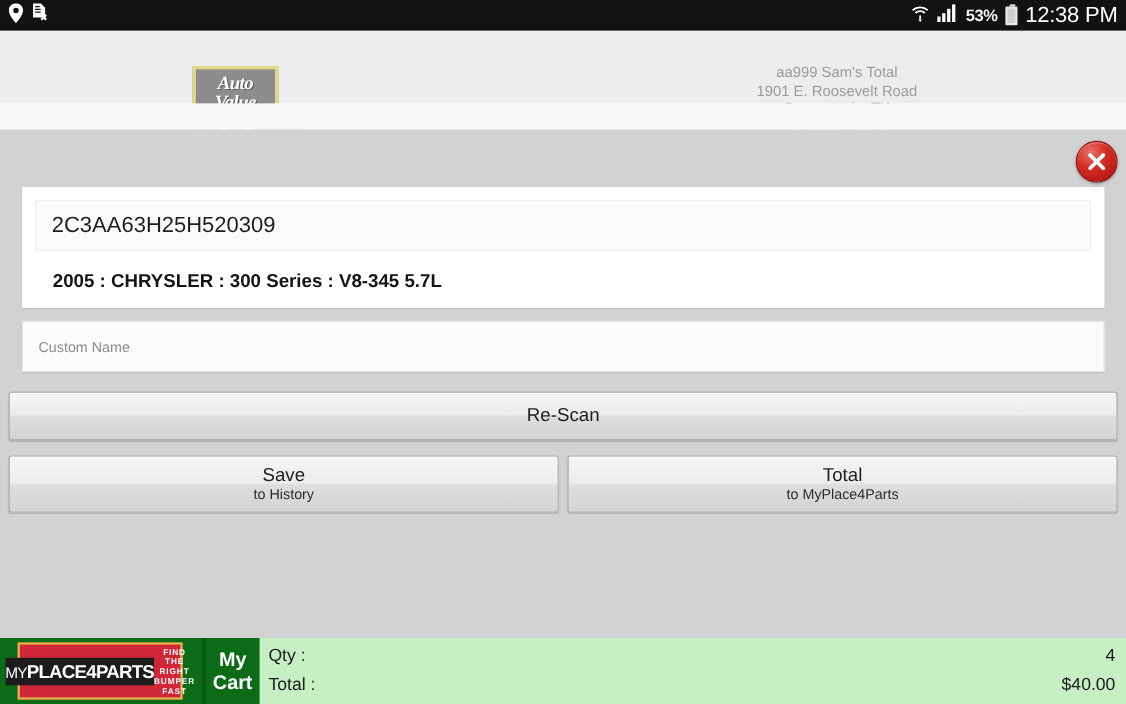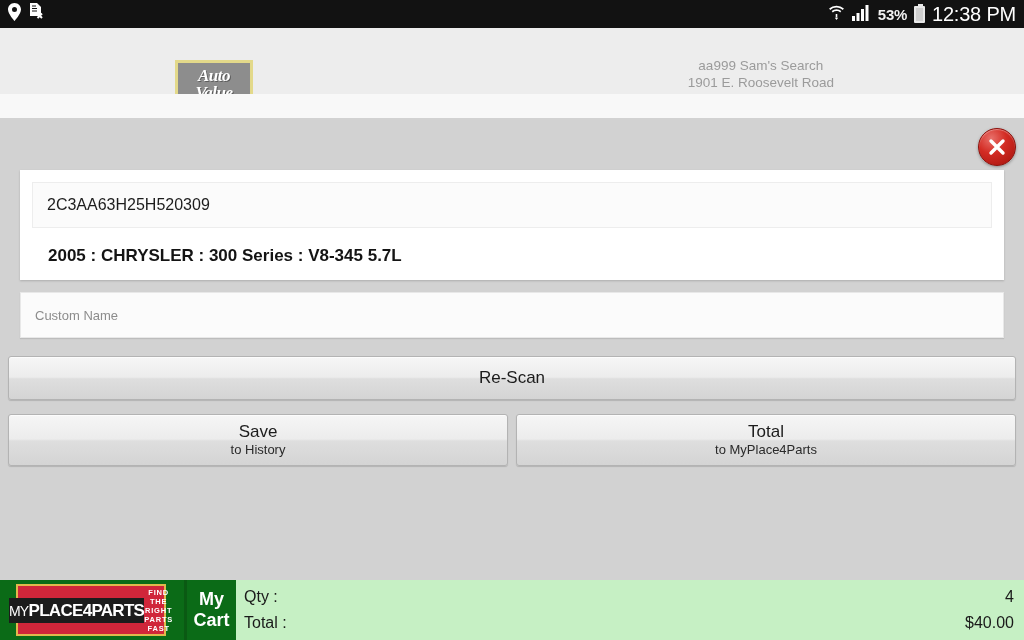--- a/index.html
+++ b/index.html
@@ -102,21 +102,21 @@
   }
   .close-btn svg { display:block; }
 
   .card {
     position:absolute; left:20px; top:52px; width:984px; height:110px;
     background:#fff; box-shadow:0 1px 2px rgba(0,0,0,.18);
   }
   .vin-input {
     position:absolute; left:12px; top:12px; width:960px; height:46px;
     background:#fbfbfb; border:1px solid #ededed;
-    font-family:"Liberation Sans", sans-serif; font-size:16px; color:#1d1d1d;
+    font-family:"Liberation Sans", sans-serif; font-size:20px; color:#1d1d1d;
     padding:0 14px; outline:none;
   }
   .veh {
     position:absolute; left:28px; top:76px; font-size:17px; font-weight:bold; color:#141414;
   }
   .custom-wrap {
     position:absolute; left:20px; top:174px; width:984px; height:46px;
     background:#fbfbfb; border:1px solid #e8e8e8; box-shadow:0 1px 1px rgba(0,0,0,.10);
   }
   .custom-input {
@@ -219,21 +219,21 @@
         <span>Auto</span>
         <span>Value</span>
       </div>
       <div class="logo-btb">
         <div class="b">BUMPER</div>
         <div class="to">TO</div>
         <div class="b">BUMPER</div>
       </div>
     </div>
     <div class="store">
-      <div>aa999 Sam's Search</div>
+      <div>aa999 Sam's Total</div>
       <div>1901 E. Roosevelt Road</div>
       <div>San antonio, TX</div>
       <div>(720) 675-8686</div>
     </div>
   </div>
   <div class="subband"></div>
 
   <div class="bg-tiles">
     <div class="tile tile-left">
       <div class="tile-icon">
@@ -294,21 +294,21 @@
       <span class="big">Total</span>
       <span class="small">to MyPlace4Parts</span>
     </div>
   </div>
 
   <div class="bottom">
     <div class="mp4p-logo">
       <div class="mp4p-top">
         <i>MY</i><span>PLACE</span><span>4</span><span>PARTS</span>
       </div>
-      <div class="mp4p-bot">FIND THE RIGHT PARTS FAST</div>
+      <div class="mp4p-bot">FIND THE RIGHT BUMPER FAST</div>
     </div>
     <div class="mycart">
       <span>My</span>
       <span>Cart</span>
     </div>
     <div class="cartpanel">
       <div class="cp-row">
         <span class="cp-lbl">Qty :</span>
         <span class="cp-val">4</span>
       </div>

